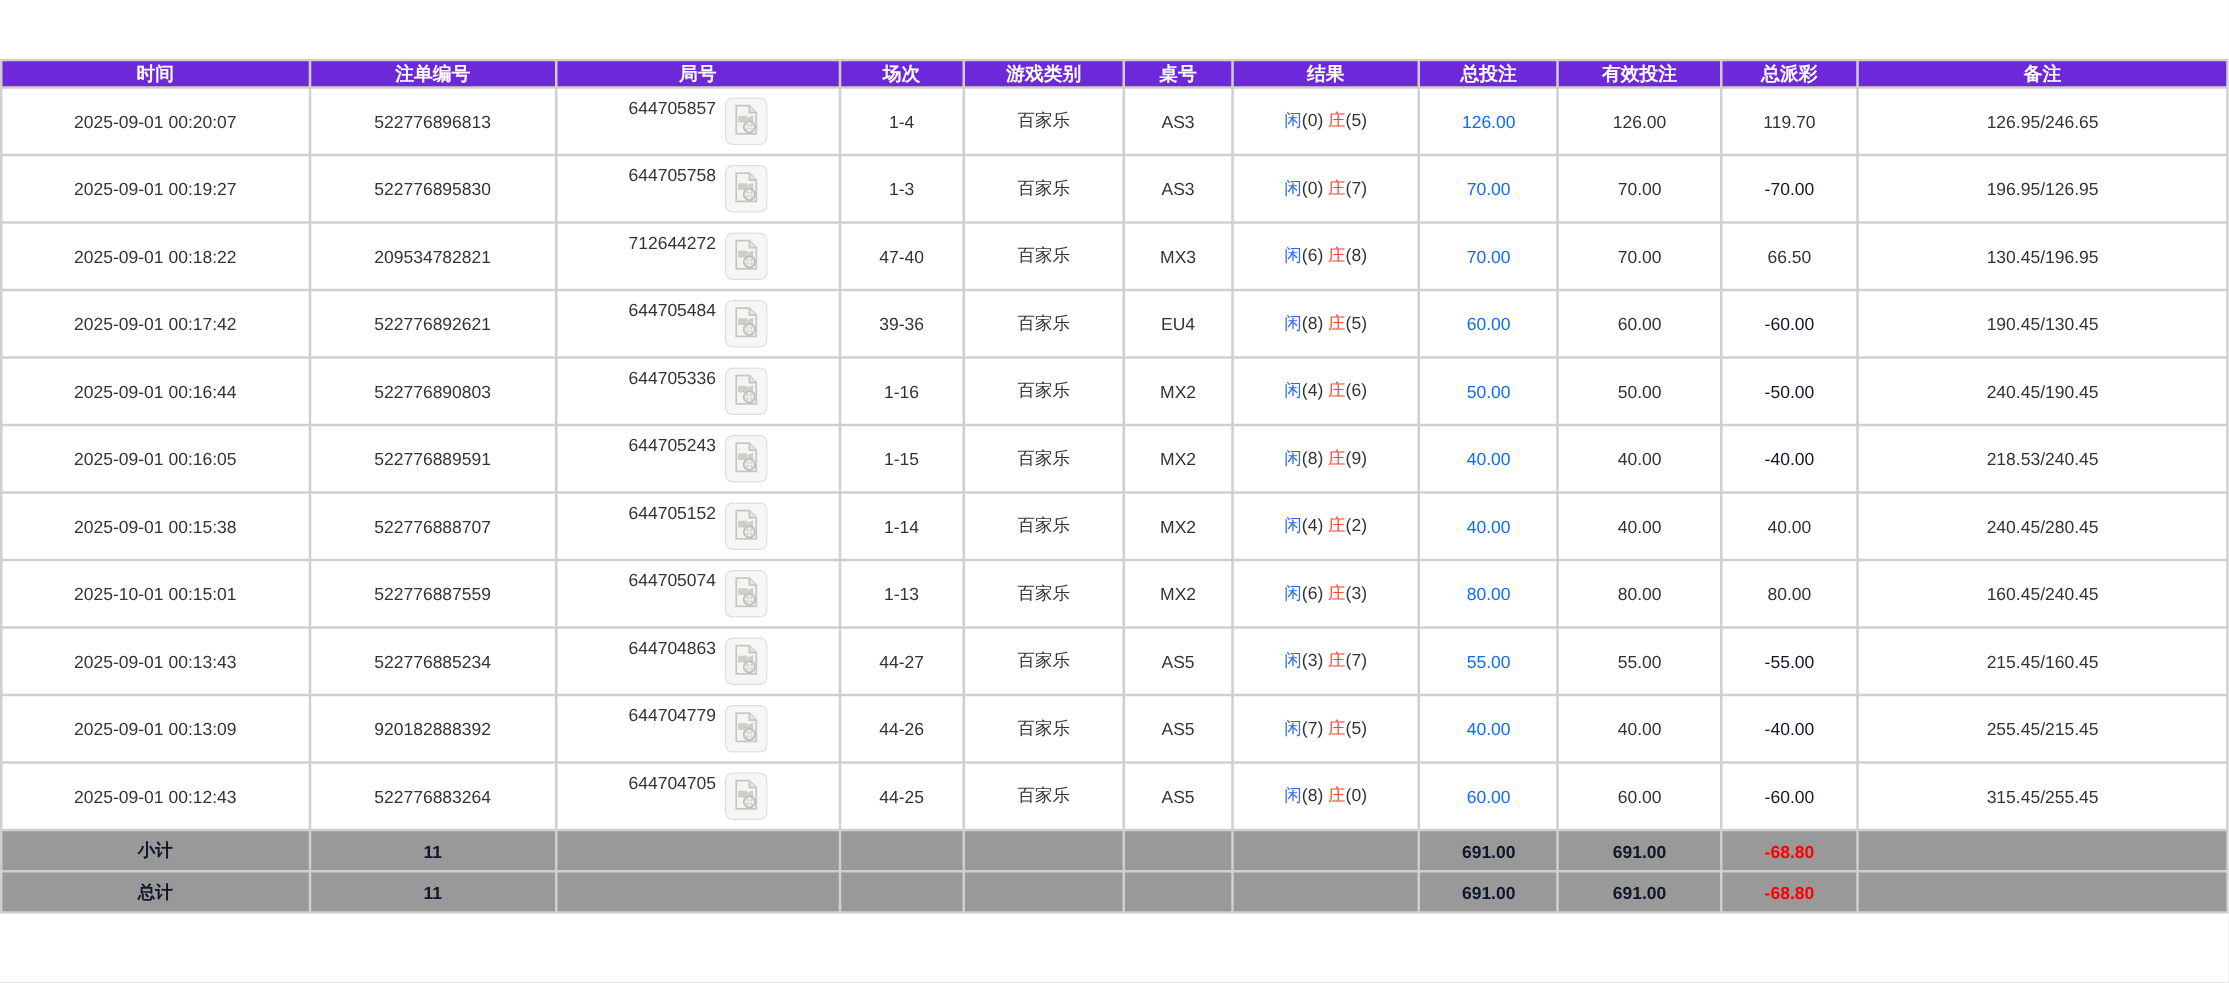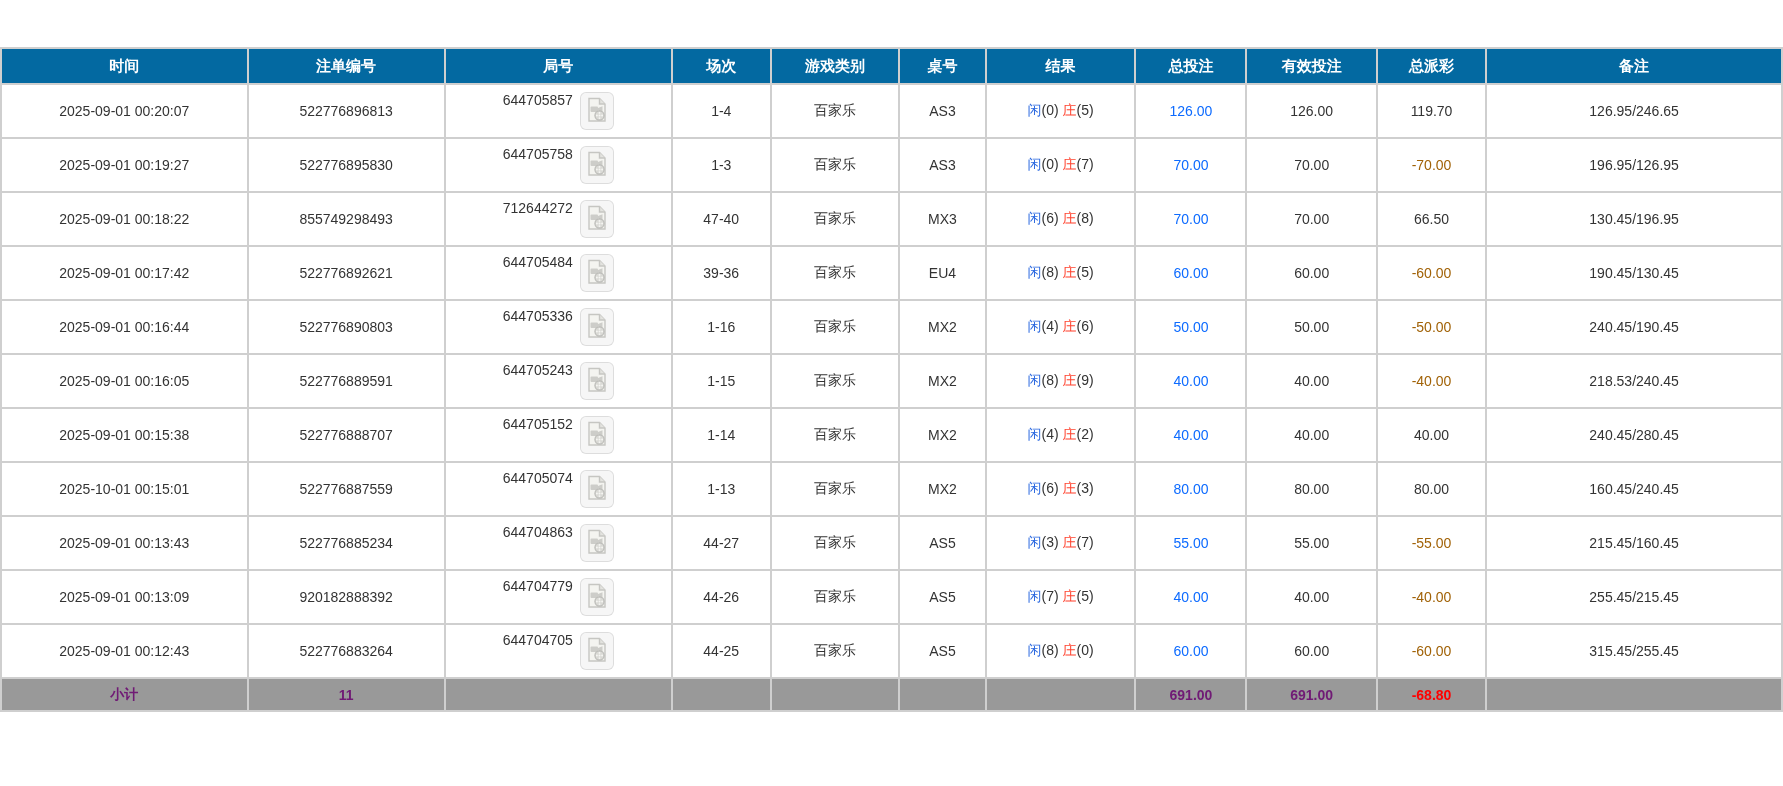--- a/index.html
+++ b/index.html
@@ -6,45 +6,45 @@
   body { font-family:"Liberation Sans", sans-serif; }
   .table-wrap { margin-top:47px; width:100%; }
   table.records {
     width:100%;
     border-collapse:separate;
     border-spacing:2px;
     background:#cfcfcf;           
     table-layout:fixed;
   }
   thead th {
-    background:#0369a1;
+    background:#6d28d9;
     color:#ffffff;
     font-size:15px;
     font-weight:bold;
-    height:34px;
+    height:20px;
     text-align:center;
     padding:0 8px;
     overflow:hidden;
     white-space:nowrap;
   }
   tbody td {
     background:#ffffff;
     height:52px;
     text-align:center;
     vertical-align:middle;
     font-size:14px;
     color:#333333;
     padding:0 4px;
     overflow:hidden;
     white-space:nowrap;
   }
   tr.highlighted td { background:#ffffff; }
   tfoot td {
     background:#999999;
-    color:#701a75;
+    color:#0f172a;
     font-weight:bold;
     font-size:14px;
     height:31px;
     text-align:center;
     vertical-align:middle;
     padding:0 4px;
     white-space:nowrap;
   }
   .round-cell-inner {
     display:flex;
@@ -57,21 +57,21 @@
     justify-content:center;
     width:34px;
     height:38px;
     border:1px solid rgba(0,0,0,0.10);
     border-radius:6px;
     background:rgba(0,0,0,0.035);
     cursor:pointer;
     flex:0 0 auto;
   }
   .amount-blue { color:#0d6bff; }
-  .neg { color:#a16207; }
+  .neg { color:#0f172a; }
   .result-player { color:#2d6ae0; }
   .result-banker { color:#ff4430; }
   .result-score { color:#333333; }
   tfoot .neg { color:#ff0000; }
   
   col.c-time      { width:13.9%; }
   col.c-bet_no    { width:11.1%; }
   col.c-round_no  { width:12.8%; }
   col.c-session   { width:5.5%;  }
   col.c-game_type { width:7.2%;  }
@@ -173,21 +173,21 @@
           <td>百家乐</td>
           <td>AS3</td>
           <td><span class="result-player">闲</span><span class="result-score">(0)</span> <span class="result-banker">庄</span><span class="result-score">(7)</span></td>
           <td class="amount-blue">70.00</td>
           <td>70.00</td>
           <td class="neg">-70.00</td>
           <td>196.95/126.95</td>
         </tr>
         <tr>
           <td>2025-09-01 00:18:22</td>
-          <td>855749298493</td>
+          <td>209534782821</td>
           <td>
             <div class="round-cell-inner">
               <span>712644272</span>
               <button class="video-button">
                 <span><svg width="22" height="26" viewBox="0 0 22 26" aria-hidden="true">
                     <path d="M3 1.5 h10.5 l5.5 5.5 v17 h-16 z" fill="#f4f4f0" stroke="#c6c6c2" stroke-width="1.4"></path>
                     <path d="M13.5 1.5 v5.5 h5.5" fill="#e3e3df" stroke="#c6c6c2" stroke-width="1.4"></path>
                     <rect x="4.5" y="9.5" width="7.5" height="5.5" rx="1" fill="#cdcdc9"></rect>
                     <path d="M12 11 l4.5 -1.8 v6.1 l-4.5 -1.8 z" fill="#cdcdc9"></path>
                     <circle cx="13.5" cy="18.5" r="4.6" fill="#d9d9d5" stroke="#bcbcb8" stroke-width="1.2"></circle>
@@ -465,15 +465,28 @@
           <td></td>
           <td></td>
           <td></td>
           <td></td>
           <td></td>
           <td>691.00</td>
           <td>691.00</td>
           <td class="neg">-68.80</td>
           <td></td>
         </tr>
+        <tr>
+          <td>总计</td>
+          <td>11</td>
+          <td></td>
+          <td></td>
+          <td></td>
+          <td></td>
+          <td></td>
+          <td>691.00</td>
+          <td>691.00</td>
+          <td class="neg">-68.80</td>
+          <td></td>
+        </tr>
       </tfoot>
   </table>
 </div>
 
 </body></html>

